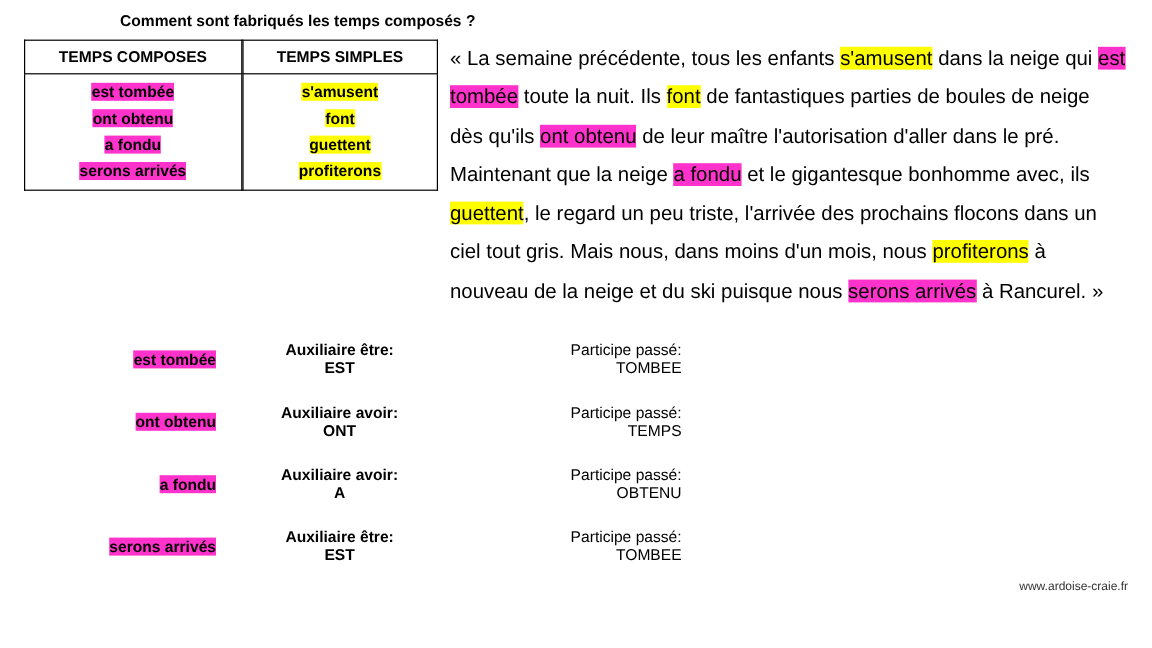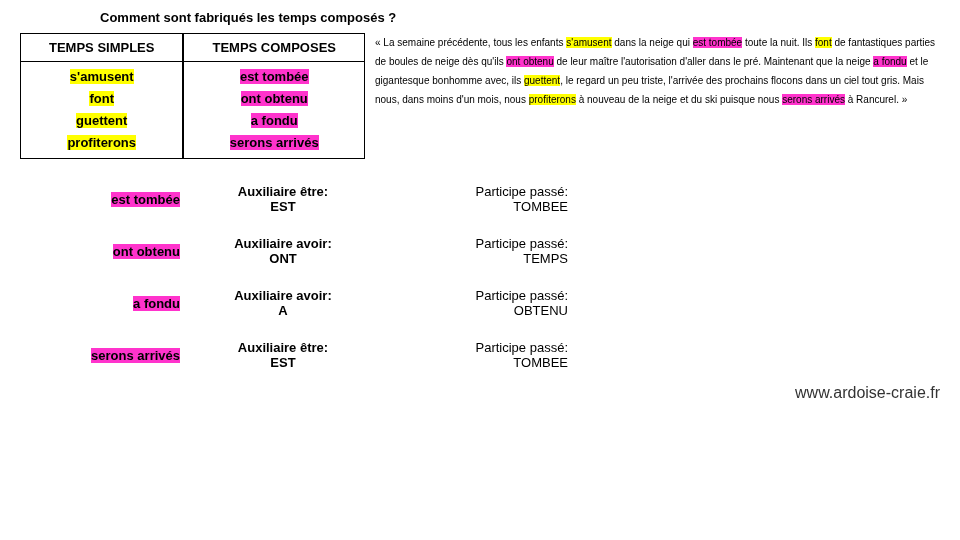--- a/index.html
+++ b/index.html
@@ -42,21 +42,21 @@
     text-align: center;
     font-weight: bold;
     vertical-align: top;
     line-height: 1.7;
   }
   .hl-y { background: #ffff00; }
   .hl-m { background: #ff33cc; }
   .para {
     flex: 1;
     line-height: 1.9;
-    font-size: 10px;
+    font-size: 17px;
     font-family: "Comic Sans MS", cursive, sans-serif;
   }
   .bottom {
     margin-top: 25px;
   }
   .brow {
     display: flex;
     align-items: center;
     margin-bottom: 22px;
   }
@@ -72,58 +72,58 @@
   .baux {
     width: 170px;
     font-weight: bold;
   }
   .bpp {
     width: 200px;
     text-align: right;
   }
   .footer {
     text-align: right;
-    font-size: 16px;
+    font-size: 10px;
     color: #333;
     margin-top: -8px;
   }
 </style>
 </head>
 <body>
 
 <div class="title">Comment sont fabriqués les temps composés ?</div>
 
 <div class="top">
   <div class="tables">
     <table>
       <tbody>
           <tr>
+            <th>TEMPS COMPOSES</th>
+          </tr>
+      <tr>
+            <td>
+        <span class="hl-m">est tombée</span><br>
+        <span class="hl-m">ont obtenu</span><br>
+        <span class="hl-m">a fondu</span><br>
+        <span class="hl-m">serons arrivés</span>
+      </td>
+          </tr>
+    </tbody>
+      </table>
+    <table>
+      <tbody>
+          <tr>
             <th>TEMPS SIMPLES</th>
           </tr>
       <tr>
             <td>
         <span class="hl-y">s'amusent</span><br>
         <span class="hl-y">font</span><br>
         <span class="hl-y">guettent</span><br>
         <span class="hl-y">profiterons</span>
-      </td>
-          </tr>
-    </tbody>
-      </table>
-    <table>
-      <tbody>
-          <tr>
-            <th>TEMPS COMPOSES</th>
-          </tr>
-      <tr>
-            <td>
-        <span class="hl-m">est tombée</span><br>
-        <span class="hl-m">ont obtenu</span><br>
-        <span class="hl-m">a fondu</span><br>
-        <span class="hl-m">serons arrivés</span>
       </td>
           </tr>
     </tbody>
       </table>
   </div>
 
   <div class="para">
     <span>« La semaine précédente, tous les enfants </span><span class="hl-y">s'amusent</span><span> dans la neige qui </span><span class="hl-m">est tombée</span><span> toute la nuit. Ils </span><span class="hl-y">font</span><span> de fantastiques parties de boules de neige dès qu'ils </span><span class="hl-m">ont obtenu</span><span> de leur maître l'autorisation d'aller dans le pré. Maintenant que la neige </span><span class="hl-m">a fondu</span><span> et le gigantesque bonhomme avec, ils </span><span class="hl-y">guettent</span><span>, le regard un peu triste, l'arrivée des prochains flocons dans un ciel tout gris. Mais nous, dans moins d'un mois, nous </span><span class="hl-y">profiterons</span><span> à nouveau de la neige et du ski puisque nous </span><span class="hl-m">serons arrivés</span><span> à Rancurel. »</span>
   </div>
 </div>

